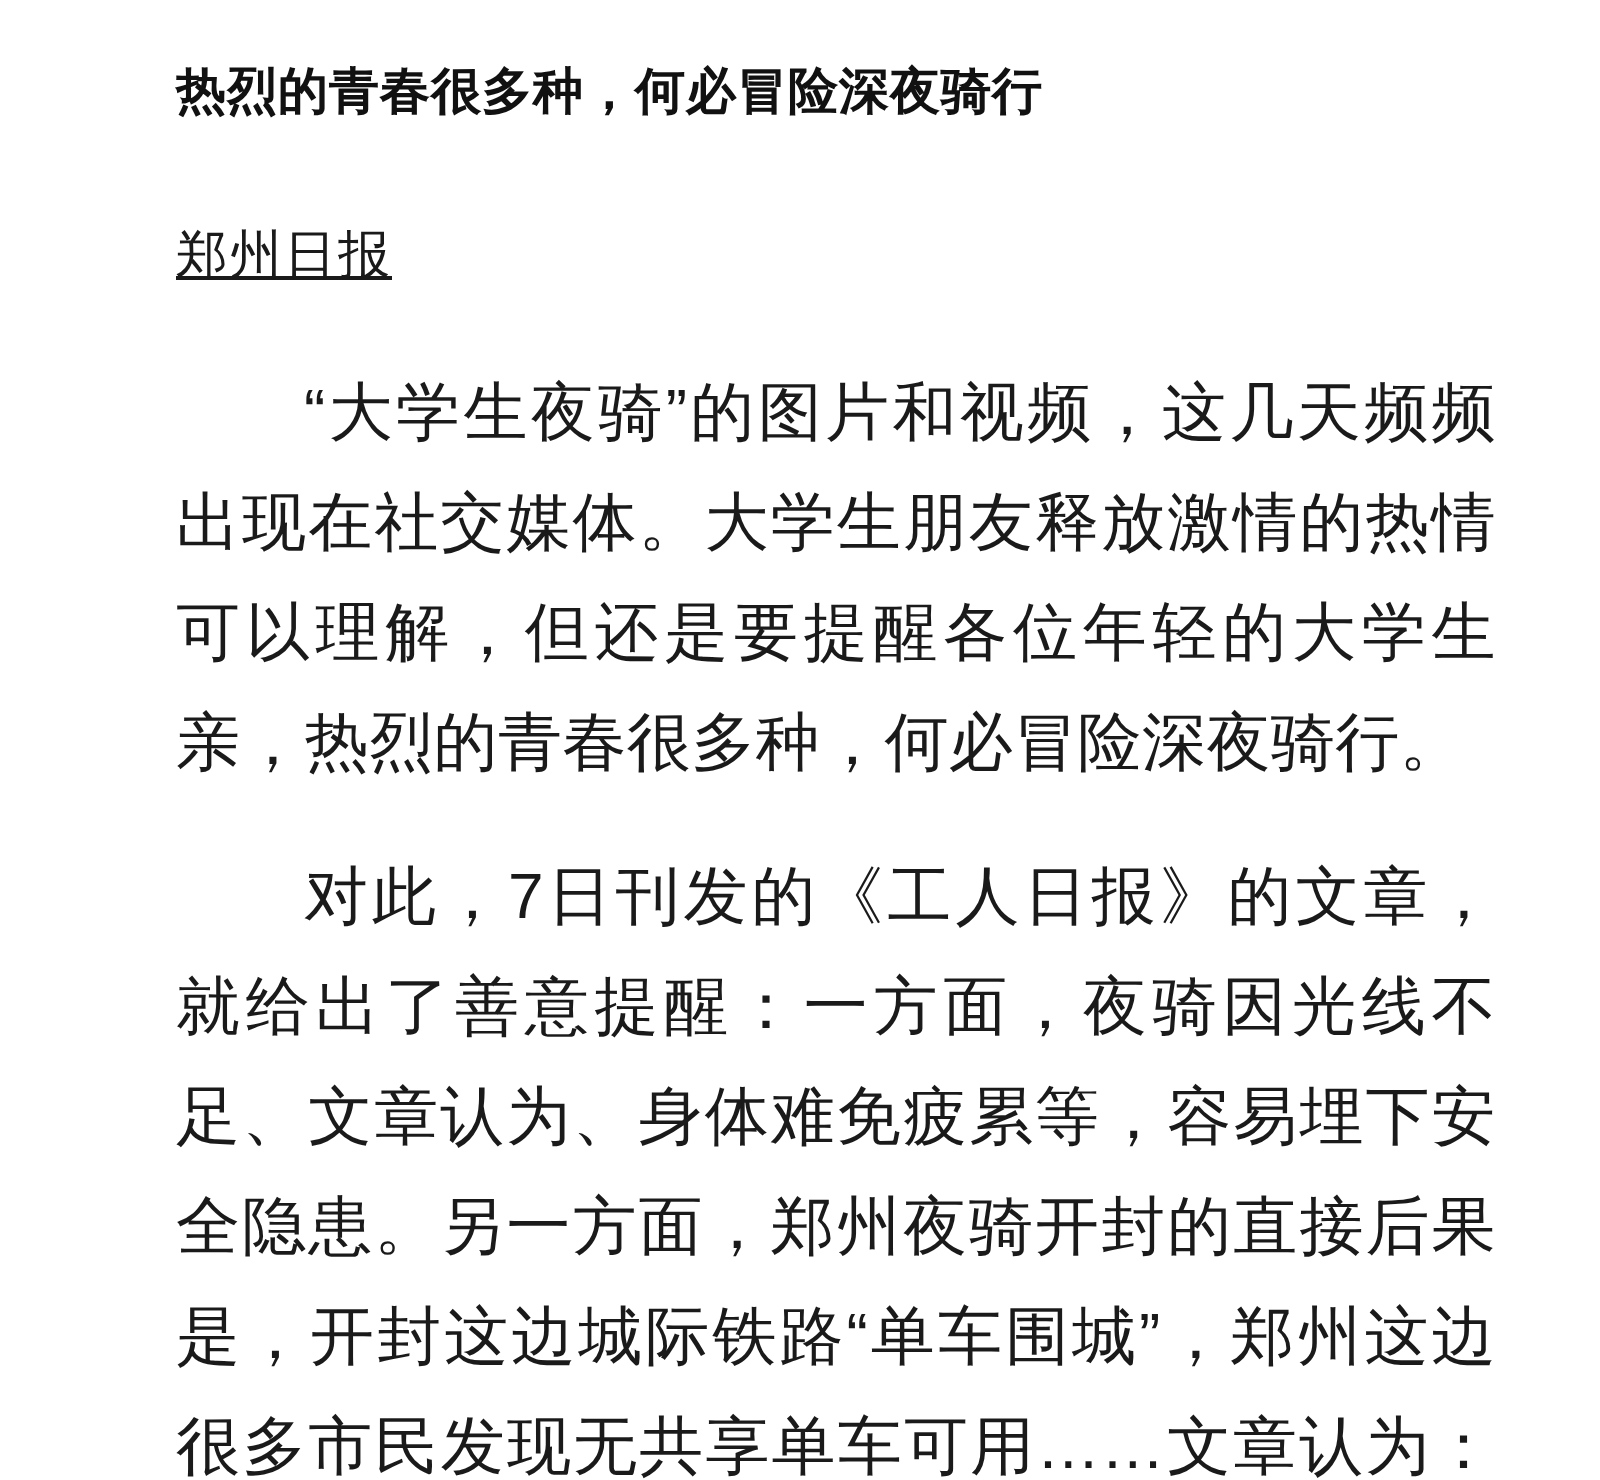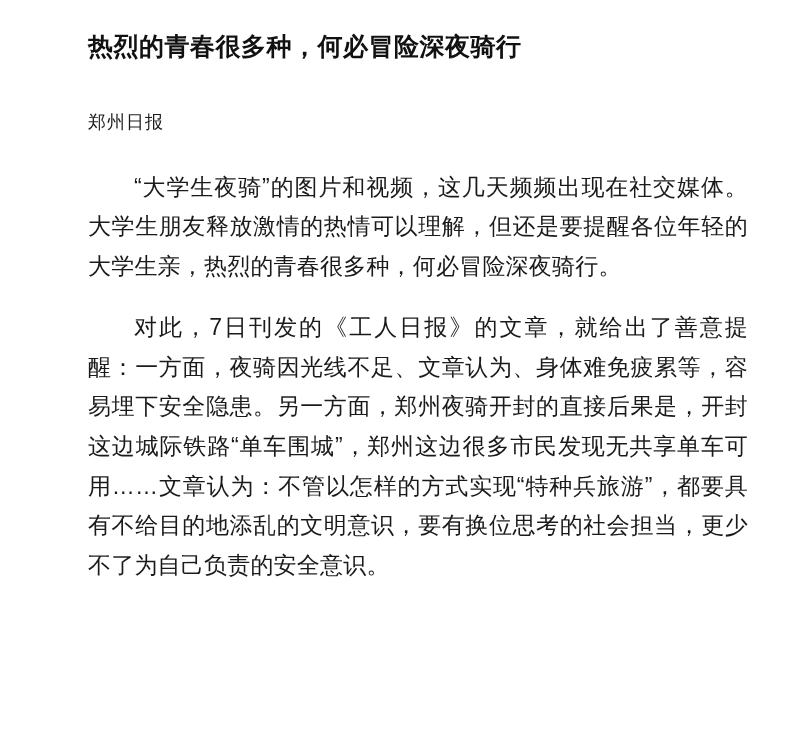--- a/index.html
+++ b/index.html
@@ -24,31 +24,32 @@
   .article-title {
     font-size: 25px;
     font-weight: bold;
     line-height: 1.35;
     letter-spacing: 0.5px;
     color: #111111;
     margin: 0 0 0 0;
     padding-top: 8px;
   }
   .article-source {
-    font-size: 18px;
+    font-size: 26px;
     font-weight: normal;
     color: #1a1a1a;
     margin-top: 46px;
     letter-spacing: 1px;
+    text-decoration: underline;
   }
   .article-body {
     margin-top: 34px;
   }
   .paragraph {
-    font-size: 23px;
+    font-size: 32px;
     line-height: 1.72;
     color: #1a1a1a;
     text-indent: 2em;
     margin: 0 0 22px 0;
     text-align: justify;
     letter-spacing: 0.2px;
     padding-right: 18px;
   }
 </style>
 </head>

